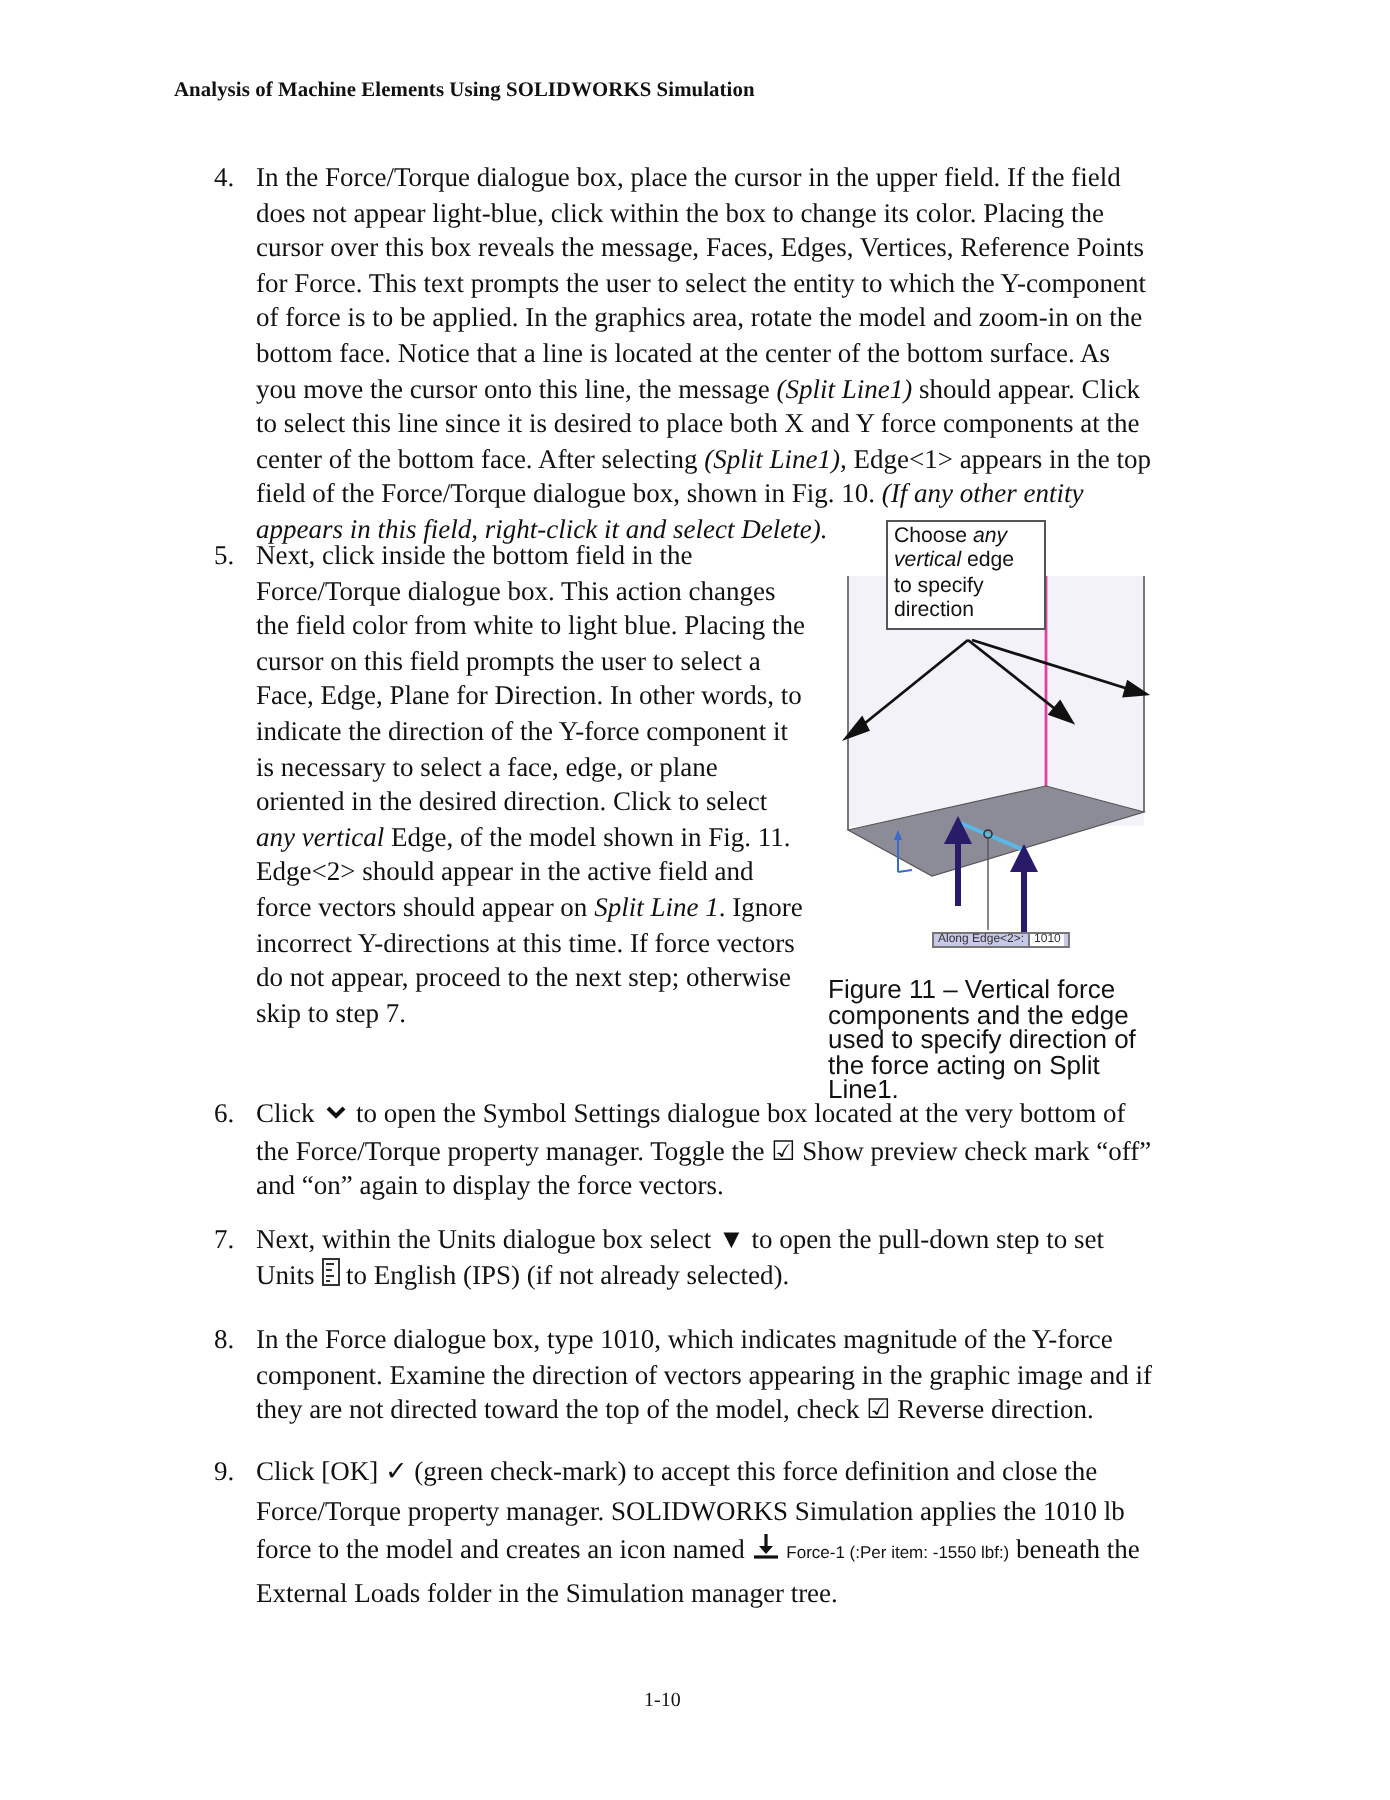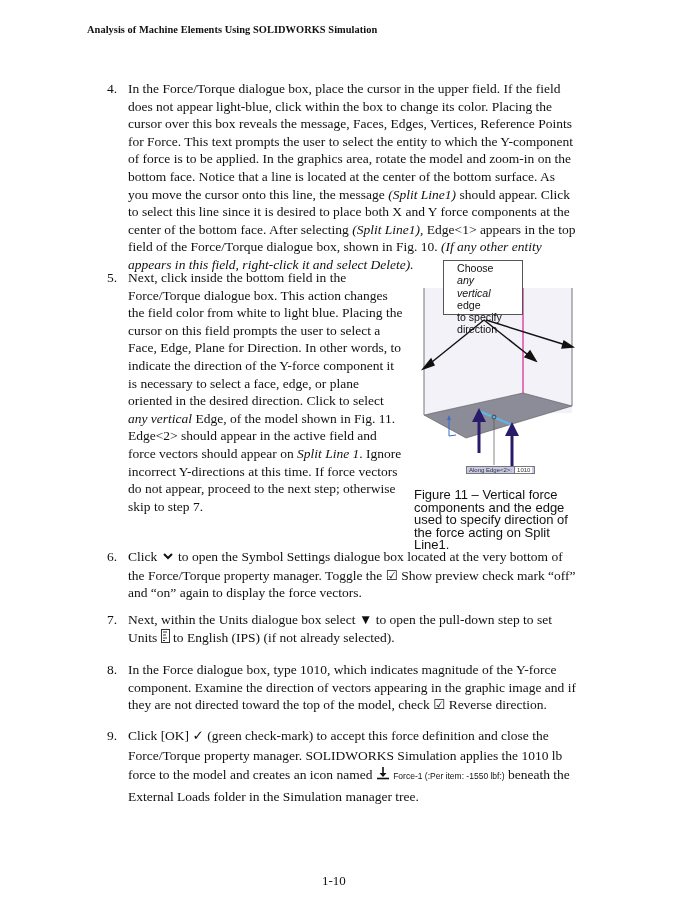--- a/index.html
+++ b/index.html
@@ -1,35 +1,35 @@
 <!DOCTYPE html>
 <html><head>
 <meta charset="utf-8">
 <style>
   html, body { margin: 0; padding: 0; background: #ffffff; }
   body { width: 695px; height: 900px; position: relative; overflow: hidden;
          font-family: "Liberation Serif", serif; color: #111; }
-  .running-head { position: absolute; left: 87px; top: 24px; font-weight: bold;
+  .running-head { position: absolute; left: 87px; top: 40px; font-weight: bold;
          font-size: 10.4px; letter-spacing: 0.05px; }
   .step { position: absolute; left: 107px; font-size: 13.5px; line-height: 17.6px; }
   .step .num { position: absolute; left: 0; top: 0; }
   .step .body { margin-left: 21px; }
   .b { font-weight: normal; }
   .i { font-style: italic; }
   .inline-icon { display: inline-block; vertical-align: middle; }
   .figure { position: absolute; left: 414px; top: 258px; width: 165px; height: 222px; }
   .fig-caption { position: absolute; left: 414px; top: 489px; width: 170px;
          font-family: Liberation Sans, sans-serif; font-size: 13px; line-height: 12.6px; }
   .callout { position: absolute; left: 443px; top: 260px; width: 80px; height: 55px;
          background: #fff; border: 1px solid #555; font-family: "Liberation Sans", sans-serif;
-         font-size: 10.6px; line-height: 12.3px; padding: 1px 13px; box-sizing: border-box; }
+         font-size: 10.6px; line-height: 12.3px; padding: 1px 3px; box-sizing: border-box; }
   .label-box { position: absolute; left: 466px; top: 466px; font-family: "Liberation Sans", sans-serif;
          font-size: 6px; background: #c8c8e8; border: 1px solid #777; padding: 0 2px; white-space: nowrap; color:#333;}
   .label-box span.val { background:#fff; padding: 0 2px; margin-left:2px; border-left:1px solid #777; }
-  .page-number { position: absolute; left: 322px; top: 845px; font-size: 13px; margin-top: 28px; }
+  .page-number { position: absolute; left: 322px; top: 845px; font-size: 10px; }
   .force-tag { font-family: "Liberation Sans", sans-serif; font-size: 8.5px; }
 </style>
 </head>
 <body>
 
 <div class="running-head">Analysis of Machine Elements Using SOLIDWORKS Simulation</div>
 
 <div class="step" style="top:80px; width:470px;">
   <span class="num">4.</span>
   <div class="body"><span>In the </span><span class="b">Force/Torque</span><span> dialogue box, place the cursor in the upper field.  If the field does not appear light-blue, click within the box to change its color.  Placing the cursor over this box reveals the message, </span><span class="b">Faces, Edges, Vertices, Reference Points for Force</span><span>.  This text prompts the user to select the entity to which the Y-component of force is to be applied.  In the graphics area, rotate the model and zoom-in on the bottom face.  Notice that a line is located at the center of the bottom surface.  As you move the cursor onto this line, the message </span><span class="i">(Split Line1)</span><span> should appear.  Click to select this line since it is desired to place both X and Y force components at the center of the bottom face.  After selecting </span><span class="i">(Split Line1),</span><span> </span><span class="b">Edge&lt;1&gt;</span><span> appears in the top field of the </span><span class="b">Force/Torque</span><span> dialogue box, shown in Fig. 10.  </span><span class="i">(If any other entity appears in this field, right-click it and select </span><span class="i b">Delete</span><span class="i">).</span></div>

